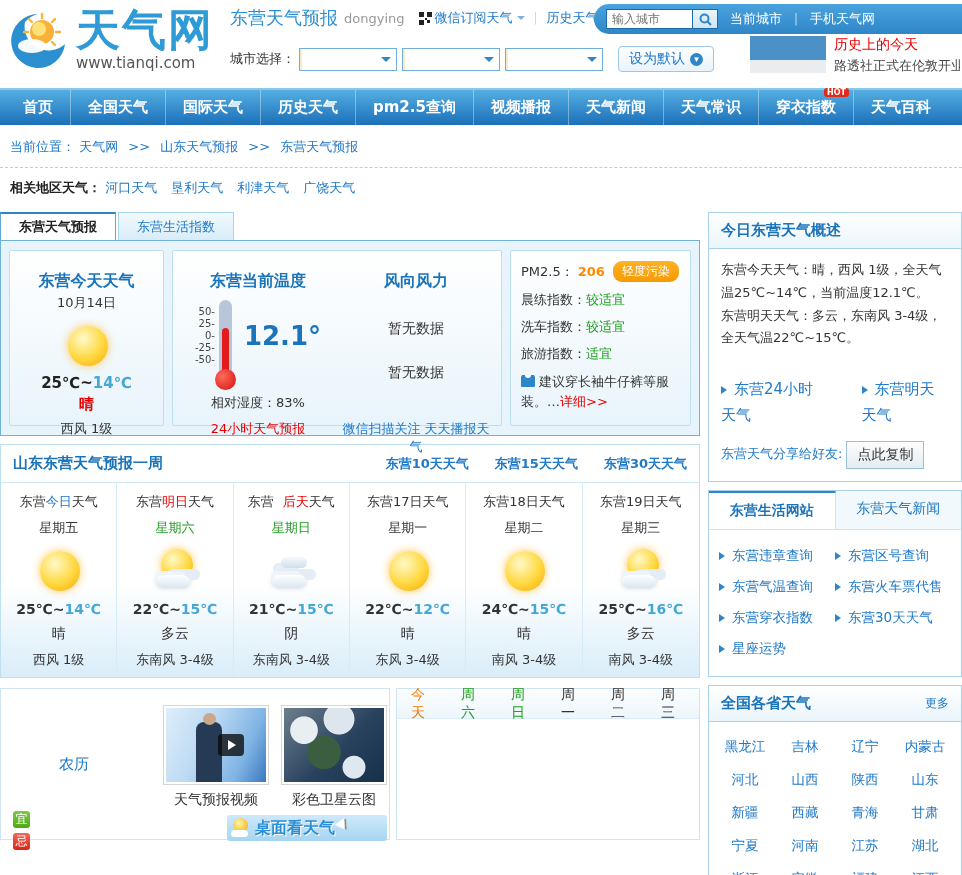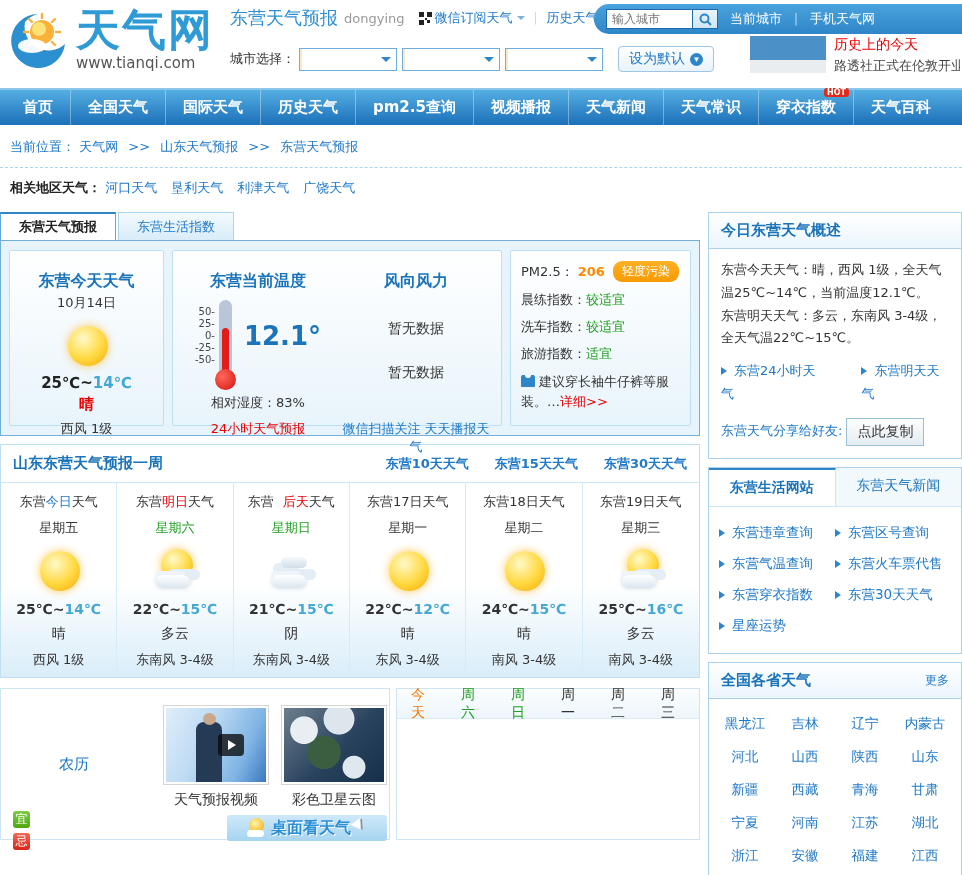--- a/index.html
+++ b/index.html
@@ -148,36 +148,36 @@
   .play::after { content:""; position:absolute; left:10px; top:6px; border:5px solid transparent; border-left:8px solid #fff; }
   .thumb-sat .inner { background:radial-gradient(circle at 70% 80%, #dfe8ef 0 12%, transparent 13%),
     radial-gradient(circle at 20% 30%, #e8eef2 0 14%, transparent 15%),
     radial-gradient(circle at 55% 15%, #dde6ec 0 18%, transparent 19%),
     radial-gradient(circle at 40% 60%, #3a5e3f 0 22%, transparent 23%),
     linear-gradient(135deg,#6d7f8d,#29425e 55%, #16304a); }
   .thumb-cap { position:absolute; top:102px; width:110px; text-align:center; font-size:14px; color:#333; }
   .badge-sq { position:absolute; left:12px; width:17px; height:17px; color:#fff; font-size:12px; line-height:17px; text-align:center; border-radius:3px; }
   .badge-yi { top:122px; background:linear-gradient(#7ecb45,#4ea812); }
   .badge-ji { top:144px; background:linear-gradient(#f06a5a,#d92316); }
-  .desk-banner { position:absolute; left:226px; top:126px; width:160px; height:26px; background:linear-gradient(#cfe9fa,#a6d4f0); border-radius:3px; display:flex; align-items:center; padding-left:20px; cursor:pointer; overflow:hidden; }
+  .desk-banner { position:absolute; left:226px; top:126px; width:160px; height:26px; background:linear-gradient(#cfe9fa,#a6d4f0); border-radius:3px; display:flex; align-items:center; padding-left:4px; cursor:pointer; overflow:hidden; }
   .desk-sun { width:20px; height:20px; position:relative; margin-right:4px; }
   .desk-sun::before { content:""; position:absolute; left:2px; top:0; width:15px; height:15px; border-radius:50%; background:radial-gradient(circle at 40% 35%, #fff3ae,#f7c63a 60%, #eda313); }
   .desk-sun::after { content:""; position:absolute; left:0; bottom:1px; width:17px; height:7px; border-radius:5px; background:#fdfefe; }
   .desk-banner .txt { font-size:16px; font-weight:bold; color:#2b8fd6; text-shadow:1px 1px 0 #fff; }
   .cursor-arrow { margin-left:3px; width:0; height:0; border:6px solid transparent; border-top:10px solid #fff; transform:rotate(-35deg); filter:drop-shadow(1px 1px 0 #777); }
   .bm-box { flex:1; border:1px solid #cfe4f3; }
   .bm-tabs { height:30px; background:linear-gradient(#fbfdfe,#edf6fb); border-bottom:1px solid #d9ecf7; display:flex; align-items:center; padding:0 14px; gap:26px; }
   .bm-tab { font-size:14px; cursor:pointer; }
 
   
   .side-box { border:1px solid #a9d1ec; background:#fff; margin-bottom:8px; }
   .side-head { padding:8px 12px; font-size:15px; font-weight:bold; color:#1b74ba; background:linear-gradient(#ffffff,#eaf5fc); border-bottom:1px solid #a9d1ec; display:flex; align-items:center; }
   .side-head .more { margin-left:auto; font-size:12px; font-weight:normal; }
   .ov-body { padding:10px 12px 12px; font-size:13px; line-height:1.75; }
-  .ov-links { display:flex; gap:37px; margin-top:10px; font-size:13px; }
+  .ov-links { display:flex; gap:37px; margin-top:26px; font-size:15px; }
   .tri-b { display:inline-block; width:0; height:0; border:4px solid transparent; border-left:6px solid #2e86c8; margin-right:3px; }
   .share-row { margin-top:12px; display:flex; align-items:center; font-size:13px; }
   .copy-btn { margin-left:4px; border:1px solid #9abfd8; background:linear-gradient(#fdfdfd,#e4ecf2); font-size:14px; color:#333; padding:4px 10px; cursor:pointer; }
   .life-tabs { display:flex; border-bottom:1px solid #cde6f5; }
   .life-tab { flex:1; text-align:center; padding:9px 0; font-size:14px; color:#1b74ba; background:#f2f9fd; cursor:pointer; }
   .life-tab.active { font-weight:bold; background:#fff; border-top:2px solid #2e86c8; border-right:1px solid #cde6f5; }
   .life-links { padding:10px 10px 12px; display:flex; flex-wrap:wrap; }
   .life-link { width:50%; font-size:13.5px; line-height:2.3; color:#2079c7; cursor:pointer; white-space:nowrap; }
   .prov-grid { display:grid; grid-template-columns:repeat(4,1fr); padding:8px 6px 10px; }
   .prov { text-align:center; font-size:13.5px; line-height:2.45; color:#2079c7; cursor:pointer; }

